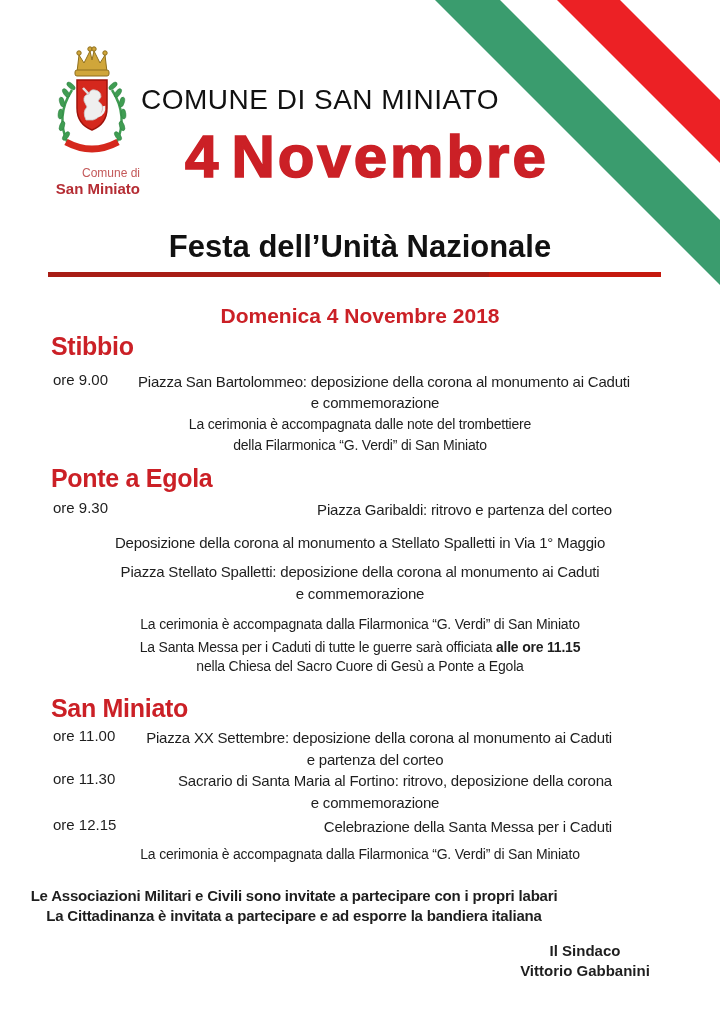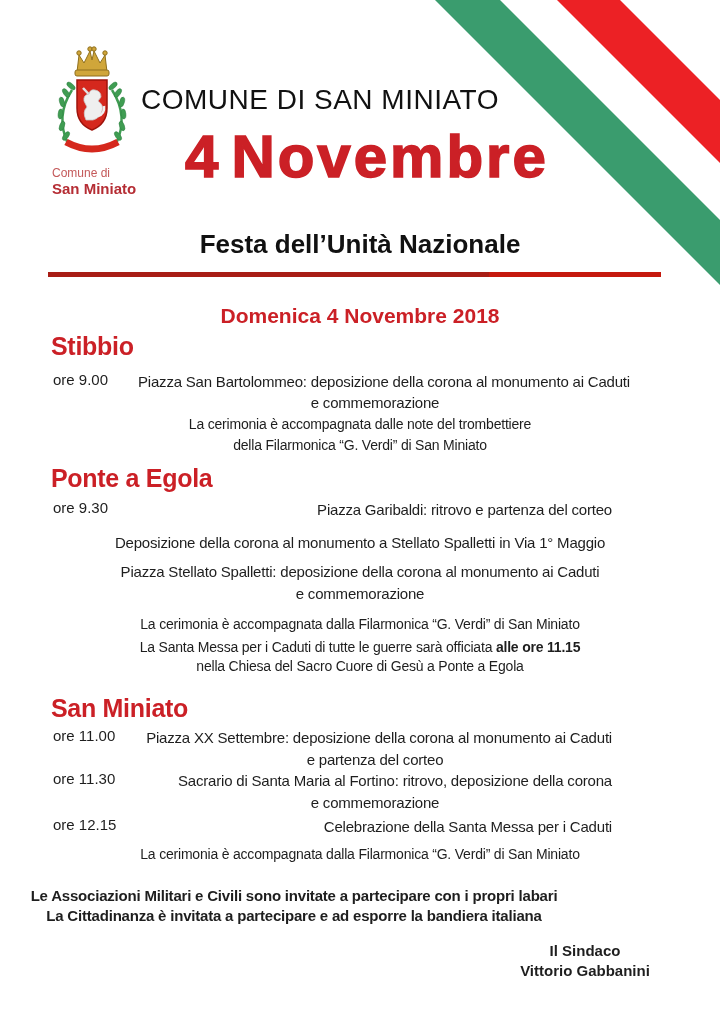--- a/index.html
+++ b/index.html
@@ -6,26 +6,26 @@
   .page{position:relative;width:720px;height:1021px;background:#fff;overflow:hidden;
         font-family:"Liberation Sans",sans-serif;color:#1e1e1e;}
   .abs{position:absolute;}
 
   
   .muni-title{left:141px;top:84px;font-size:28px;letter-spacing:.5px;color:#111;white-space:nowrap;}
   .big-date{left:185px;top:128px;font-size:60px;line-height:58px;font-weight:900;
             color:var(--accent-red);letter-spacing:3px;white-space:nowrap;
             -webkit-text-stroke:1.6px var(--accent-red);}
   .big-date .num{margin-right:10px;}
-  .subtitle{left:0;top:229px;width:720px;text-align:center;font-size:26px;font-weight:bold;color:#111;}
+  .subtitle{left:0;top:229px;width:720px;text-align:center;font-size:31px;font-weight:bold;color:#111;}
   .red-rule{left:48px;top:272px;width:613px;height:5px;
             background:linear-gradient(90deg,var(--rule-left) 0 72%,var(--rule-right) 72% 100%);}
 
   
-  .logo-captions{left:52px;top:165px;width:112px;text-align:left;line-height:16px;}
+  .logo-captions{left:28px;top:165px;width:112px;text-align:right;line-height:16px;}
   .logo-cap1{font-size:12px;color:var(--logo-soft-red);}
   .logo-cap2{font-size:15px;font-weight:bold;color:var(--logo-red);}
 
   
   .date-heading{left:0;top:304px;width:720px;text-align:center;font-size:21px;
                 font-weight:bold;color:var(--accent-red);}
   .town{left:51px;font-size:25px;line-height:24px;font-weight:bold;color:var(--accent-red);
         letter-spacing:-.3px;white-space:nowrap;}
   .row{left:0;width:720px;}
   .time{position:absolute;left:53px;top:0;font-size:15px;white-space:nowrap;}

